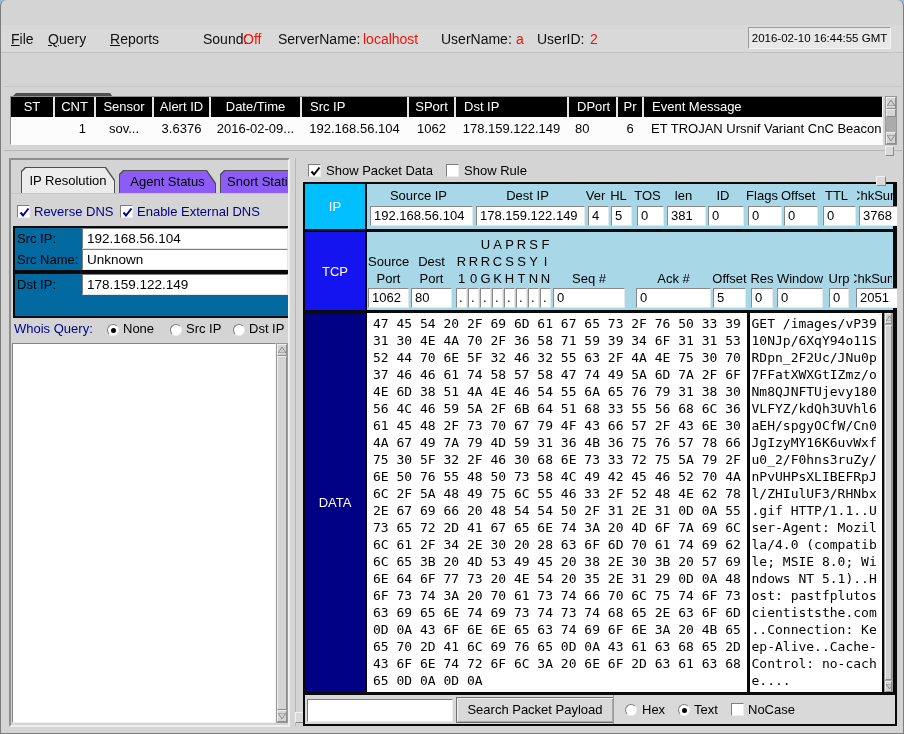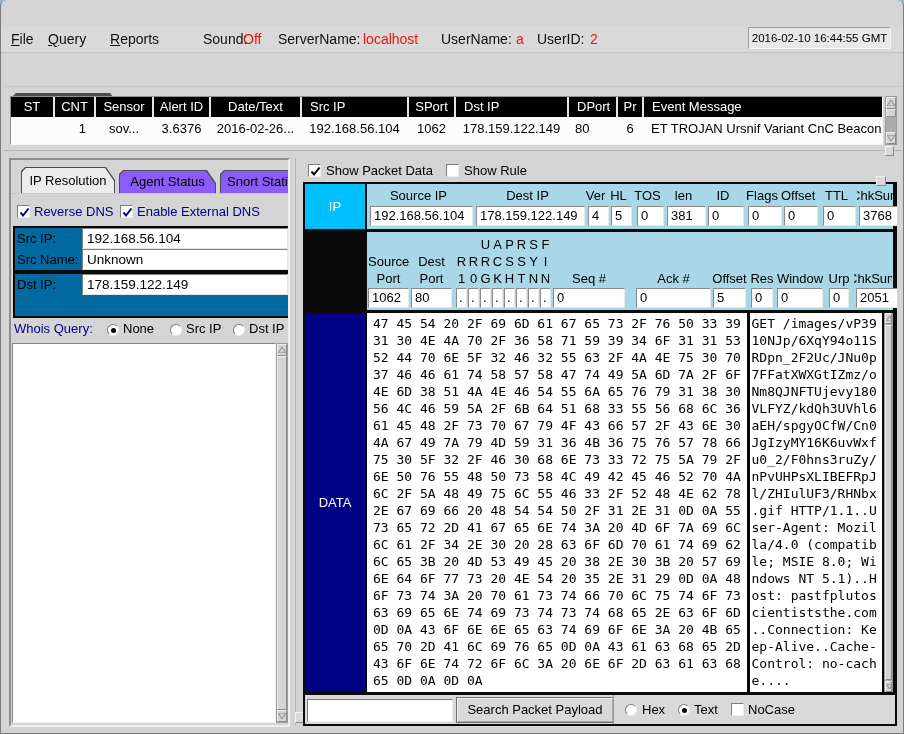--- a/index.html
+++ b/index.html
@@ -149,34 +149,34 @@
     <div class="tab-inner tab-clip tab-inactive-bg" style="font-size:13px; line-height:24px;">Escalated Events</div>
   </div>
   <div class="nb-edge" style="left:3px; top:86px; width:898px; height:1px;"></div>
 
   <div class="evt-frame">
     <div class="evt-header">
       <div class="evt-hcell" style="left:0px;   width:42px;">ST</div>
       <div class="evt-hcell" style="left:44px;  width:39px;">CNT</div>
       <div class="evt-hcell" style="left:85px;  width:56px;">Sensor</div>
       <div class="evt-hcell" style="left:143px; width:55px;">Alert ID</div>
-      <div class="evt-hcell" style="left:200px; width:89px;">Date/Text</div>
+      <div class="evt-hcell" style="left:200px; width:89px;">Date/Time</div>
       <div class="evt-hcell al" style="left:291px; width:105px;">Src IP</div>
       <div class="evt-hcell" style="left:398px; width:45px;">SPort</div>
       <div class="evt-hcell al" style="left:445px; width:111px;">Dst IP</div>
       <div class="evt-hcell al" style="left:558px; width:47px;">DPort</div>
       <div class="evt-hcell" style="left:607px; width:24px;">Pr</div>
       <div class="evt-hcell al" style="left:633px; width:238px;">Event Message</div>
     </div>
     <div class="evt-row">
       <div class="evt-cell" style="left:0px;   width:42px;margin-top:43px;"><span class="st-badge">RT</span></div>
       <div class="evt-cell" style="left:44px;  width:39px; text-align:right; padding-right:8px;">1</div>
       <div class="evt-cell" style="left:85px;  width:56px;">sov...</div>
       <div class="evt-cell" style="left:143px; width:55px;">3.6376</div>
-      <div class="evt-cell" style="left:200px; width:89px;">2016-02-26...</div>
+      <div class="evt-cell" style="left:200px; width:89px;">2016-02-09...</div>
       <div class="evt-cell" style="left:291px; width:105px;">192.168.56.104</div>
       <div class="evt-cell" style="left:398px; width:45px;">1062</div>
       <div class="evt-cell" style="left:445px; width:111px;">178.159.122.149</div>
       <div class="evt-cell" style="left:558px; width:47px; text-align:left; padding-left:6px;">80</div>
       <div class="evt-cell" style="left:607px; width:24px;">6</div>
       <div class="evt-cell" style="left:633px; width:238px; text-align:left; padding-left:7px;">ET TROJAN Ursnif Variant CnC Beacon</div>
     </div>
   </div>
 
   <div class="sb" style="left:884px; top:96px; width:12px; height:49px;">
@@ -298,20 +298,21 @@
     <div class="pk-entry" style="left:285px; top:24px; width:21px;">4</div>
     <div class="pk-entry" style="left:308px; top:24px; width:21px;">5</div>
     <div class="pk-entry" style="left:334px; top:24px; width:27px;">0</div>
     <div class="pk-entry" style="left:364px; top:24px; width:39px;">381</div>
     <div class="pk-entry" style="left:405px; top:24px; width:36px;">0</div>
     <div class="pk-entry" style="left:445px; top:24px; width:34px;">0</div>
     <div class="pk-entry" style="left:481px; top:24px; width:34px;">0</div>
     <div class="pk-entry" style="left:520px; top:24px; width:33px;">0</div>
     <div class="pk-entry" style="left:556px; top:24px; width:44px;">3768</div>
 
+    <div class="pk-label-cell" style="top:50px; height:78px; background:#1414F0;">TCP</div>
     <div class="pk-body" style="top:50px; height:78px; background:#A8D7E8;"></div>
     <div class="pk-collabel" style="left:65px;  top:71px; width:41px;">Source</div>
     <div class="pk-collabel" style="left:65px;  top:88px; width:41px;">Port</div>
     <div class="pk-collabel" style="left:108px; top:71px; width:41px;">Dest</div>
     <div class="pk-collabel" style="left:108px; top:88px; width:41px;">Port</div>
 
     <div class="pk-collabel" style="left:153px; top:54px; width:11px;"></div>
     <div class="pk-collabel" style="left:153px; top:71px; width:11px;">R</div>
     <div class="pk-collabel" style="left:153px; top:88px; width:11px;">1</div>
     <div class="pk-collabel" style="left:165px; top:54px; width:11px;"></div>

